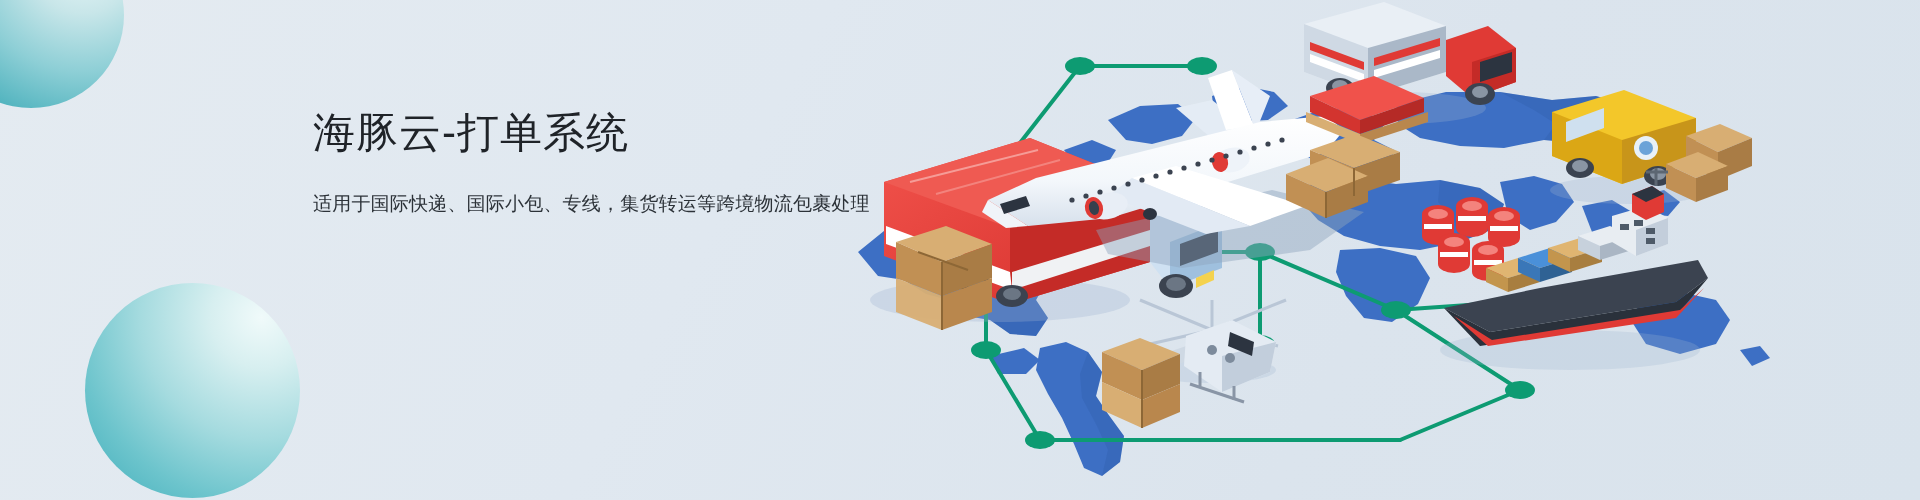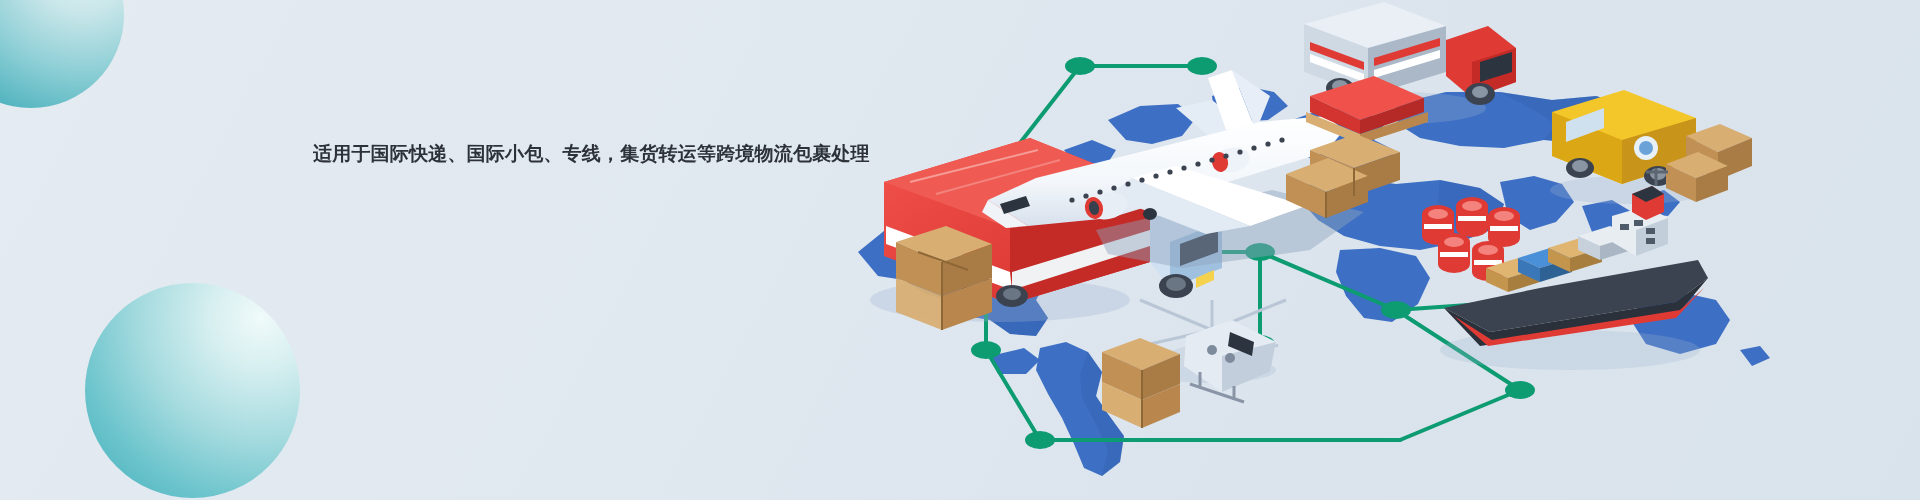--- a/index.html
+++ b/index.html
@@ -56,21 +56,21 @@
     font-weight: 400;
     letter-spacing: 1px;
     color: #1f2328;
     white-space: nowrap;
   }
   #banner-subtitle {
     margin: 0;
     padding-top: 32px;
     font-size: 19px;
     line-height: 1.5;
-    font-weight: 700;
+    font-weight: 400;
     letter-spacing: 0.2px;
     color: #2c3238;
     white-space: nowrap;
   }
 
   
   #illustration {
     position: absolute;
     right: 0;
     top: 0;
@@ -85,20 +85,21 @@
 </style>
 </head>
 <body>
 
 <div id="banner">
 
   <div class="blob" id="blob-top"></div>
   <div class="blob" id="blob-bottom"></div>
 
   <div id="text-block">
+    <h1 id="banner-title">海豚云-打单系统</h1>
     <p id="banner-subtitle">适用于国际快递、国际小包、专线，集货转运等跨境物流包裹处理</p>
   </div>
 
   <div id="illustration">
     <svg viewBox="0 0 1080 500" xmlns="http://www.w3.org/2000/svg">
       <defs>
         <linearGradient id="planeBody" x1="0" y1="0" x2="0" y2="1">
           <stop offset="0%" stop-color="#ffffff"></stop>
           <stop offset="60%" stop-color="#f3f7fb"></stop>
           <stop offset="100%" stop-color="#d7e1ec"></stop>

